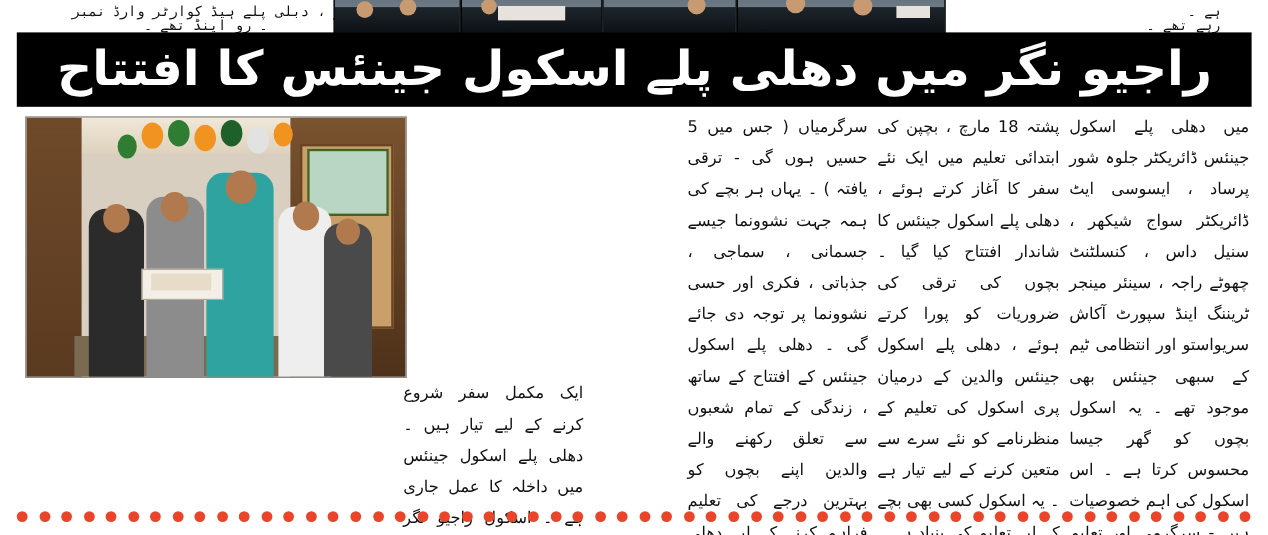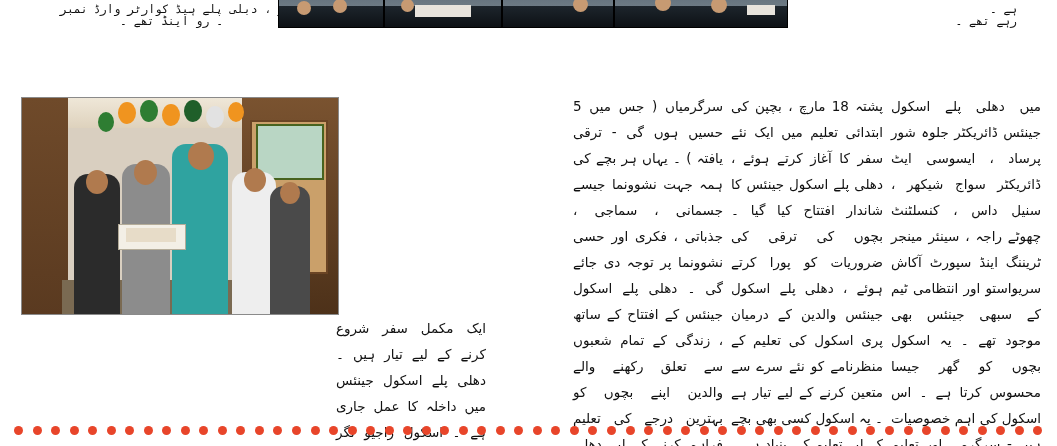--- a/index.html
+++ b/index.html
@@ -197,20 +197,23 @@
     </div>
     <div class="tphoto" style="left:614px; width:172px; height:52px;">
       <div class="band1"></div>
         <div class="band2"></div>
       <div class="blob" style="left:40px; top:20px; width:16px; height:16px;"></div>
       <div class="blob" style="left:96px; top:22px; width:16px; height:16px;"></div>
       <div class="rect" style="left:132px; top:30px; width:28px; height:10px;"></div>
     </div>
   </div>
 
+  <div class="headline-band">
+    <div class="headline-text">راجیو نگر میں دھلی پلے اسکول جینئس کا افتتاح</div>
+  </div>
 
   <div class="body-area">
 
     <div class="photo">
       <div class="ph-ceil"></div>
       <div class="ph-wallL"></div>
       <div class="ph-wallR"></div>
       <div class="ph-door"></div>
       <div class="ph-win"></div>
       <div class="ph-floorline"></div>

